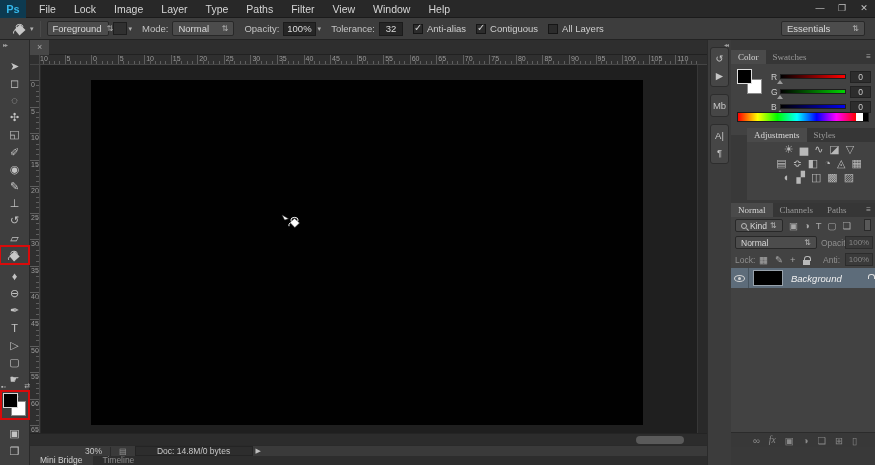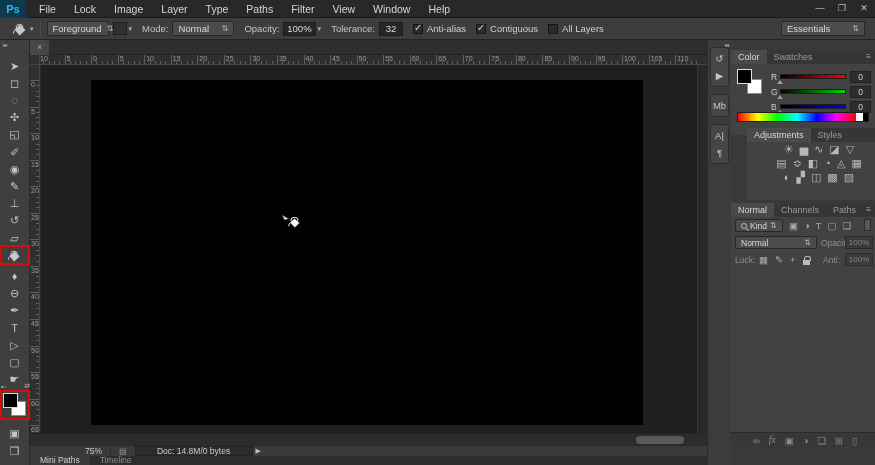--- a/index.html
+++ b/index.html
@@ -67,21 +67,21 @@
   
   .dock{position:absolute;left:707px;top:40px;width:24px;height:425px;background:#3c3c3c;border-left:1px solid #2a2a2a;}
   .dock-collapse{position:absolute;right:3px;top:1px;font-size:6px;color:#9c9c9c;letter-spacing:-1px;}
   .dock-group{margin:7px 2px 0 2px;background:#464646;border:1px solid #2d2d2d;border-radius:3px;padding:2px 0;}
   .dock-icon{height:17px;display:flex;align-items:center;justify-content:center;color:#c6c6c6;font-size:9.5px;}
 
   
   .rightpanels{position:absolute;left:731px;top:40px;width:144px;height:425px;background:#393939;}
   .panel{position:absolute;left:0;width:144px;background:#424242;}
   .panel-tabs{display:flex;background:#363636;height:14px;font-size:9px;color:#9a9a9a;}
-  .ptab{padding:0 7px;line-height:14px;}
+  .ptab{padding:0 7px;line-height:14px;font-family:Liberation Serif, serif;}
   .ptab.active{background:#4a4a4a;color:#d8d8d8;}
   .pmenu{margin-left:auto;padding-right:4px;color:#a8a8a8;font-size:8px;line-height:14px;}
 
   
   #color-panel{top:10px;height:85px;}
   .cswatches{position:absolute;left:6px;top:19px;width:30px;height:30px;}
   .cs-bg{position:absolute;left:10px;top:10px;width:15px;height:15px;background:#fff;border:1px solid #8a8a8a;}
   .cs-fg{position:absolute;left:0;top:0;width:15px;height:15px;background:#000;border:1px solid #e0e0e0;}
   .chrow{position:absolute;left:40px;width:100px;height:12px;}
   .chrow .chlabel{position:absolute;left:0;top:1px;font-size:8.5px;color:#cccccc;}
@@ -490,28 +490,28 @@
     <ellipse cx="14.5" cy="8" rx="3.6" ry="2.6" fill="none" stroke="#ffffff"></ellipse>
     <path d="M10 10.5 L14.5 6.5 L19.5 11 L14.8 15.5 Z" fill="#ffffff" stroke="#444" stroke-width="0.5"></path>
     <path d="M10 11 q-1.6 1.6 -1 3.2" fill="none" stroke="#ffffff"></path>
   </svg>
 </div>
 <div class="vscroll"></div>
 <div class="hscrolltrack">
   <div class="hscrollthumb"></div>
 </div>
 <div class="statusbar">
-  <span class="status-zoom">75%</span>
+  <span class="status-zoom">30%</span>
   <span class="status-sep"></span>
   <span class="status-icon">▤</span>
   <span class="status-doc">Doc: 14.8M/0 bytes</span>
   <span class="status-arrow">▶</span>
 </div>
 <div class="bottomtabs" id="bottomtabs">
-    <div class="btab active">Mini Paths</div>
+    <div class="btab active">Mini Bridge</div>
     <div class="btab">Timeline</div>
   </div>
 
 <div class="dock">
   <div class="dock-collapse">◂◂</div>
   <div id="dock-groups">
       <div class="dock-group">
         <div class="dock-icon">↺</div>
         <div class="dock-icon">▶</div>
       </div>
@@ -630,20 +630,28 @@
       <span class="dimlabel" style="left:4px;">Lock:</span>
       <span class="lockicons" id="lock-icons">
           <span>▦</span>
           <span>✎</span>
           <span>+</span>
           <span class="lockglyph"></span>
         </span>
       <span class="dimlabel" style="left:92px;">Anti:</span>
       <span class="dimbox" style="left:114px;">100%</span>
     </div>
+    <div class="layer-row">
+      <span class="eyecell">
+          <span class="eye"></span>
+        </span>
+      <span class="lthumb"></span>
+      <span class="lname">Background</span>
+      <span class="layer-lock"><span class="lockglyph"></span></span>
+    </div>
     <div class="lbottom" id="layers-bottom">
         <span>∞</span>
         <span class="fx">fx</span>
         <span>▣</span>
         <span>◑</span>
         <span>❏</span>
         <span>⊞</span>
         <span>▯</span>
       </div>
   </div>

